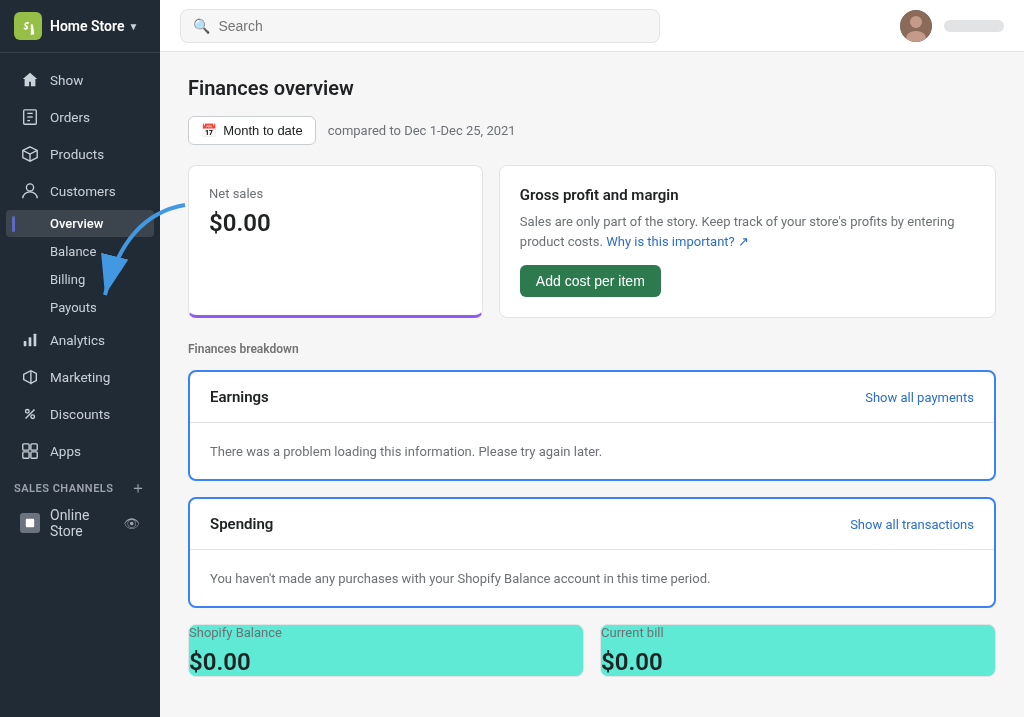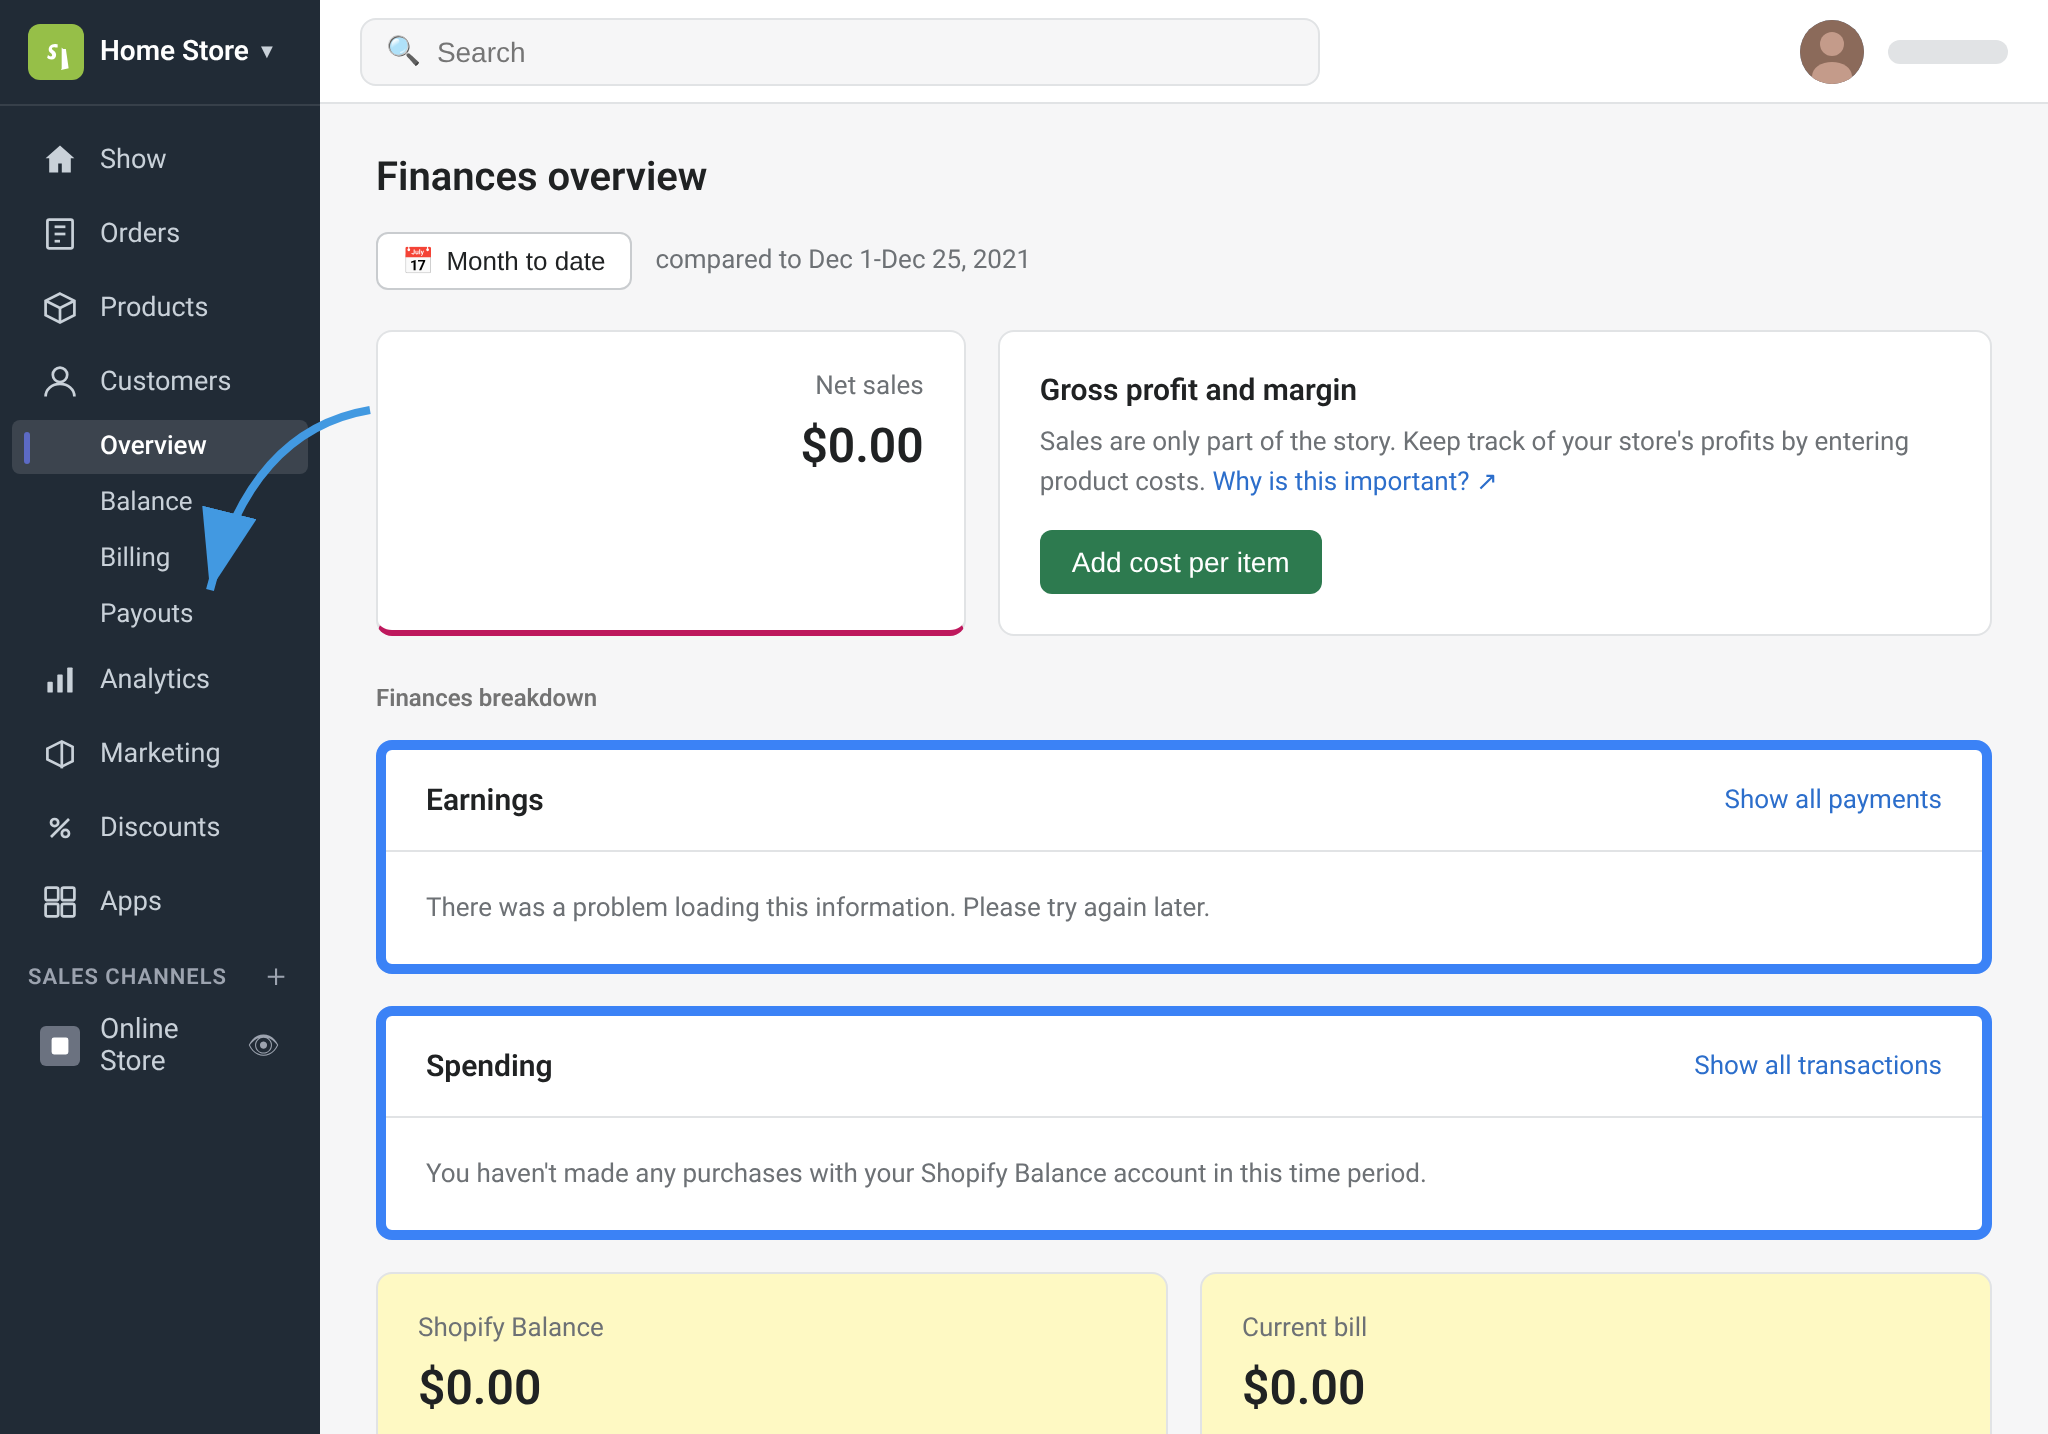--- a/index.html
+++ b/index.html
@@ -53,39 +53,39 @@
     .date-btn { display: flex; align-items: center; gap: 6px; padding: 6px 12px; border: 1px solid #c9cccf; border-radius: 6px; background: #fff; cursor: pointer; font-size: 13px; color: #202223; }
     .date-btn-icon { font-size: 13px; color: #6d7175; }
     .date-compare { font-size: 13px; color: #6d7175; }
 
     
     .cards-row { display: flex; gap: 16px; margin-bottom: 24px; }
     .card { background: #fff; border-radius: 8px; border: 1px solid #e1e3e5; padding: 20px; flex: 1; }
     .card-label { font-size: 13px; color: #6d7175; margin-bottom: 8px; }
     .card-value { font-size: 24px; font-weight: 600; color: #202223; }
     .card-wide { flex: 1.8; }
-    .card-highlight { border-bottom: 3px solid #be185d; text-align: right; }
+    .card-highlight { border-bottom: 3px solid #8b5cf6; }
     .gross-profit-card { display: flex; flex-direction: column; }
     .gross-title { font-size: 15px; font-weight: 600; color: #202223; margin-bottom: 8px; }
     .gross-desc { font-size: 13px; color: #6d7175; line-height: 1.5; margin-bottom: 14px; }
     .gross-link { color: #2c6ecb; font-size: 13px; text-decoration: none; }
     .add-cost-btn { background: #2d7a4f; color: #fff; border: none; border-radius: 6px; padding: 8px 16px; font-size: 14px; font-weight: 500; cursor: pointer; display: inline-block; width: fit-content; }
 
     
     .breakdown-title { font-size: 12px; font-weight: 600; color: #737373; margin-bottom: 14px; }
-    .breakdown-card { background: #fff; border-radius: 8px; border: 5px solid #3b82f6; margin-bottom: 16px; }
+    .breakdown-card { background: #fff; border-radius: 8px; border: 2px solid #3b82f6; margin-bottom: 16px; }
     .breakdown-header { display: flex; align-items: center; justify-content: space-between; padding: 16px 20px; border-bottom: 1px solid #e1e3e5; }
     .breakdown-section-title { font-size: 15px; font-weight: 600; color: #202223; }
     .show-all-link { color: #2c6ecb; font-size: 13px; text-decoration: none; cursor: pointer; }
     .breakdown-body { padding: 20px; }
     .breakdown-empty { font-size: 13px; color: #6d7175; }
 
     
     .bottom-cards-row { display: flex; gap: 16px; }
-    .bottom-card { background: #fef9c3; border-radius: 8px; border: 1px solid #e1e3e5; padding: 20px; flex: 1; }
+    .bottom-card { background: #5eead4; border-radius: 8px; border: 1px solid #e1e3e5; flex: 1; }
     .bottom-card-label { font-size: 13px; color: #6d7175; margin-bottom: 8px; }
     .bottom-card-value { font-size: 24px; font-weight: 600; color: #202223; }
 
     
     .arrow-overlay { position: fixed; left: 105px; top: 200px; pointer-events: none; z-index: 100; }
 
     
     .finances-active { background: rgba(255,255,255,0.08); color: #fff; }
   </style>
 </head>

